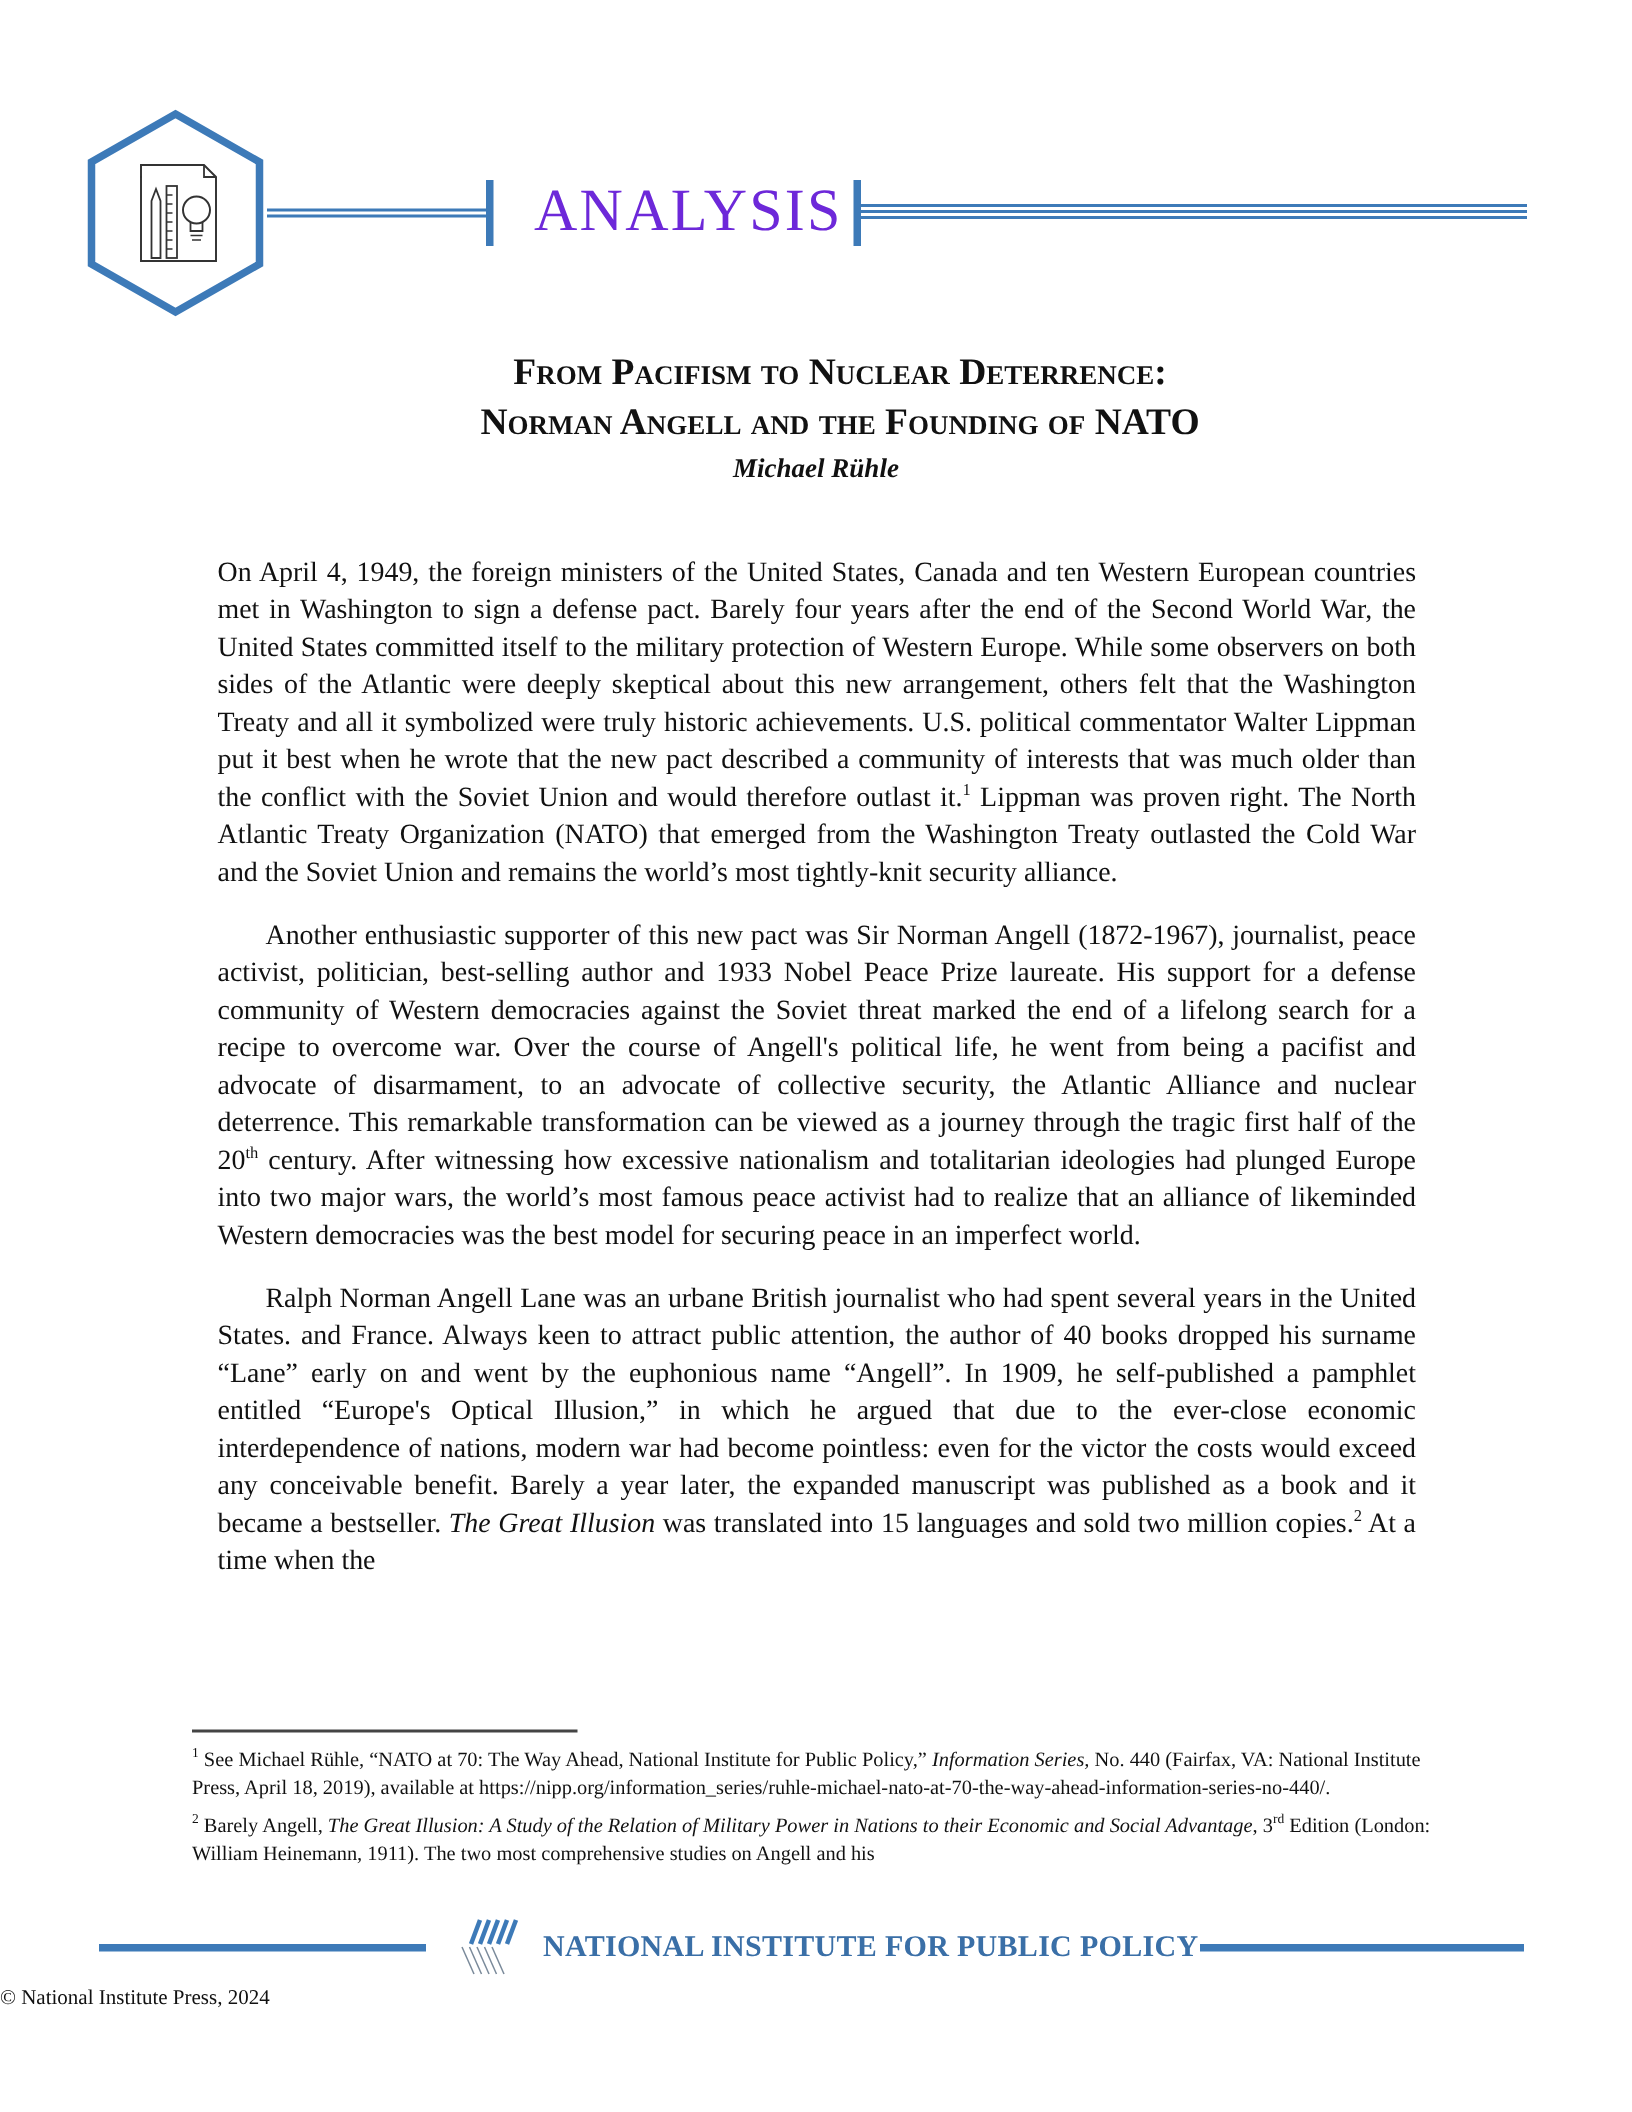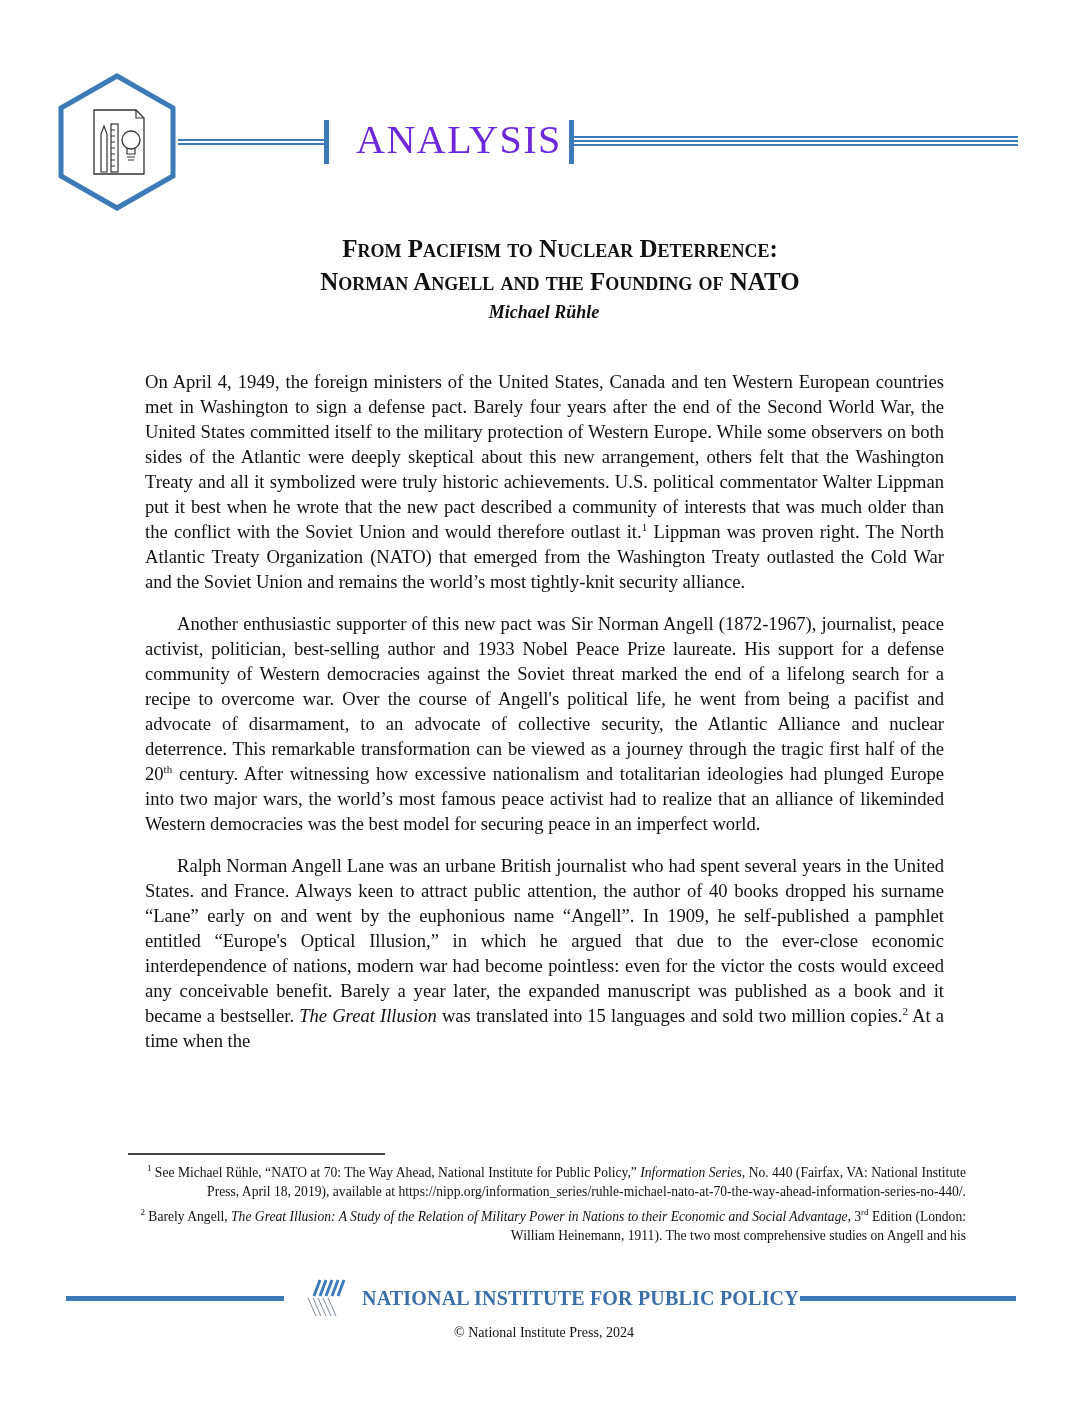--- a/index.html
+++ b/index.html
@@ -30,30 +30,30 @@
   
   .body-text { position: absolute; left: 128px; top: 352px; width: 833px;
                font-size: 18.6px; line-height: 25px; text-align: justify; }
   .body-text p { margin: 17px; }
   .body-text p.indent { text-indent: 32px; }
   sup { font-size: 11px; line-height: 0; vertical-align: super; }
 
   
   .fn-rule { position: absolute; left: 128px; top: 1153px; width: 257px; height: 2px; background: #444; }
   .footnotes { position: absolute; left: 128px; top: 1163px; width: 838px; font-size: 13.6px; line-height: 19px; }
-  .footnotes p { margin: 0 0 6px 0; text-align: right; }
+  .footnotes p { margin: 0 0 6px 0; }
   .footnotes sup { font-size: 9px; }
 
   
   .footer-rule-left { position: absolute; left: 66px; top: 1296px; width: 218px; height: 5px; background: #3d7ab8; }
   .footer-rule-right { position: absolute; left: 800px; top: 1296px; width: 216px; height: 5px; background: #3d7ab8; }
   .nipp-logo { position: absolute; left: 304px; top: 1278px; width: 48px; height: 40px; }
   .nipp-name { position: absolute; left: 362px; top: 1287px; font-size: 20px; font-weight: bold;
                color: #3a6fa7; letter-spacing: 0.2px; font-family: "Liberation Serif", serif; }
-  .copyright { position: absolute; left: 0; width: 1088px; top: 1325px; text-align: center; font-size: 14px; }
+  .copyright { position: absolute; left: 0; width: 1088px; top: 1325px; font-size: 14px; }
 </style>
 </head>
 <body>
 
 <div class="header">
   <svg class="hex-logo" viewBox="0 0 122 140">
     <polygon points="61,4 117,36 117,104 61,136 5,104 5,36" fill="none" stroke="#3d7ab8" stroke-width="5"></polygon>
 
     <path d="M38,38 L80,38 L88,46 L88,102 L38,102 Z" fill="none" stroke="#333" stroke-width="1.3"></path>
     <path d="M80,38 L80,46 L88,46" fill="none" stroke="#333" stroke-width="1.2"></path>

